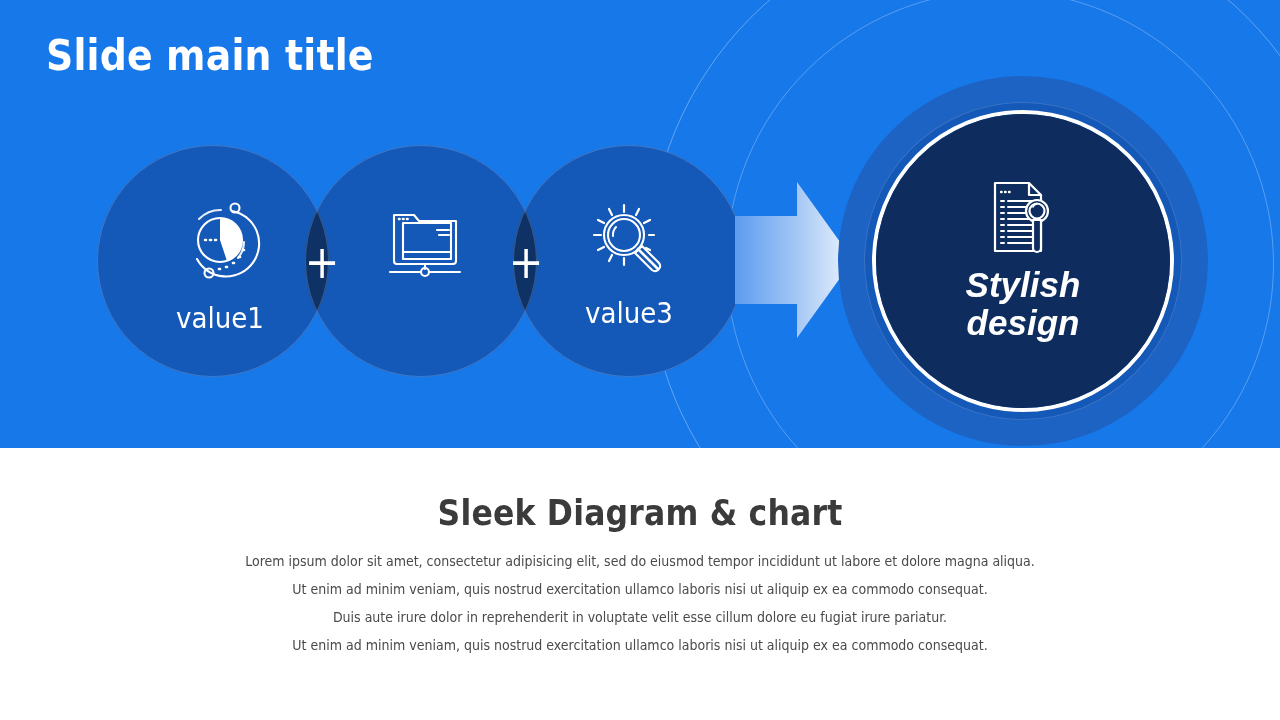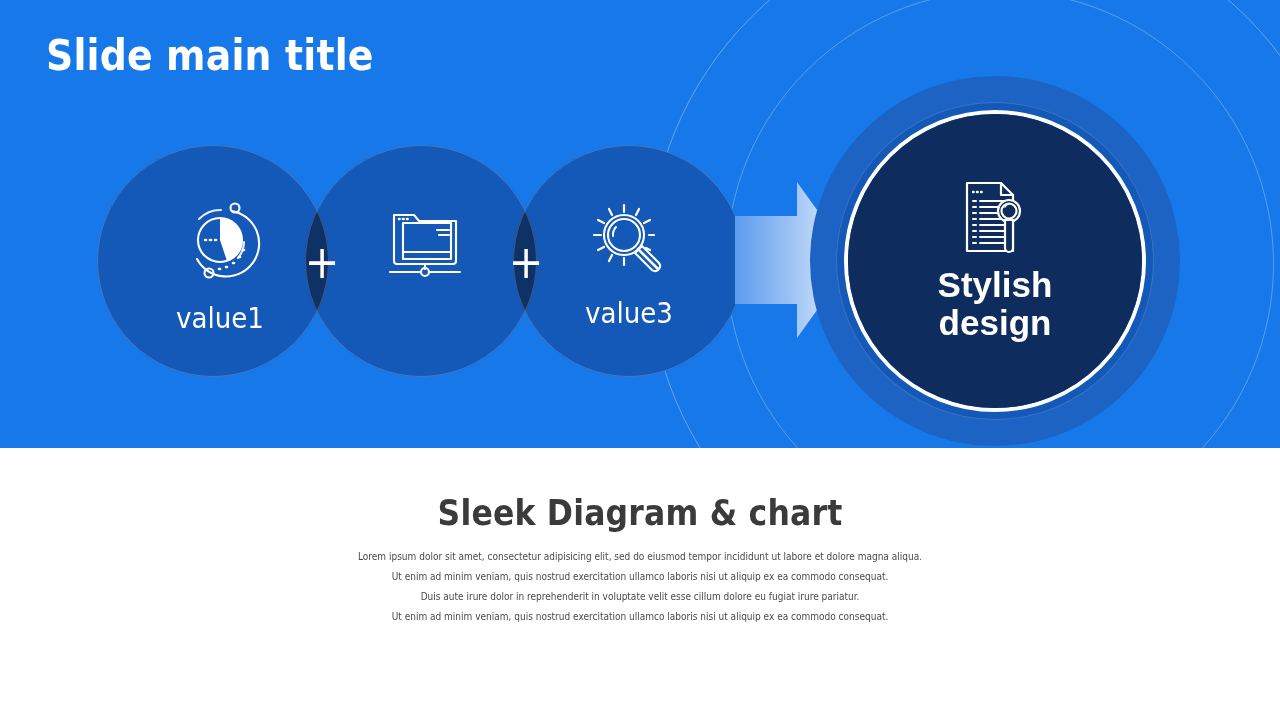--- a/index.html
+++ b/index.html
@@ -113,24 +113,25 @@
     position: absolute;
     left: 735px;
     top: 182px;
     width: 118px;
     height: 156px;
   }
 
   
   .result {
     position: absolute;
-    left: 810px;
+    left: 838px;
     top: 76px;
     width: 370px;
     height: 370px;
+    font-style: italic;
   }
   .result-outer {
     position: absolute;
     inset: 0;
     border-radius: 50%;
     background: #1d63c4;
   }
   .result-mid {
     position: absolute;
     left: 26px;
@@ -195,21 +196,21 @@
     color: #3b3b3b;
     font-size: 35px;
     font-weight: 700;
     letter-spacing: 0.2px;
   }
   .lower-body {
     margin: 14px auto 0 auto;
     width: 1000px;
     text-align: center;
     color: #4a4a4a;
-    font-size: 10px;
+    font-size: 14px;
     line-height: 2.0;
   }
   .lower-body p {
     margin: 0;
     padding: 0;
   }
 </style>
 </head>
 <body>
 

